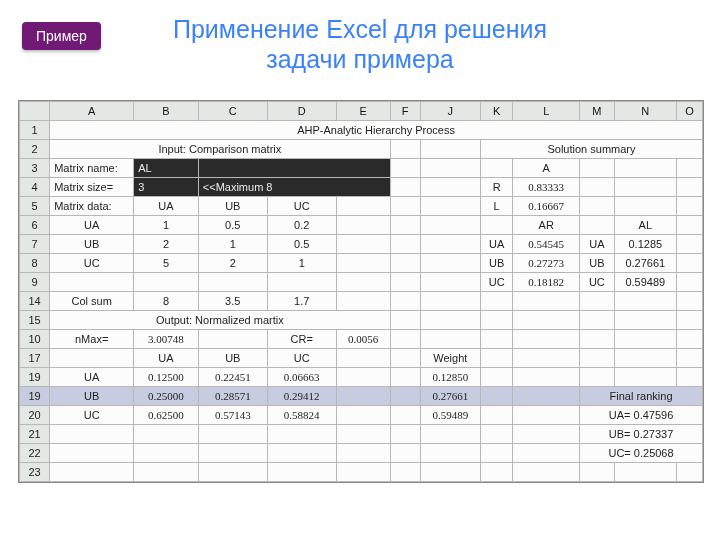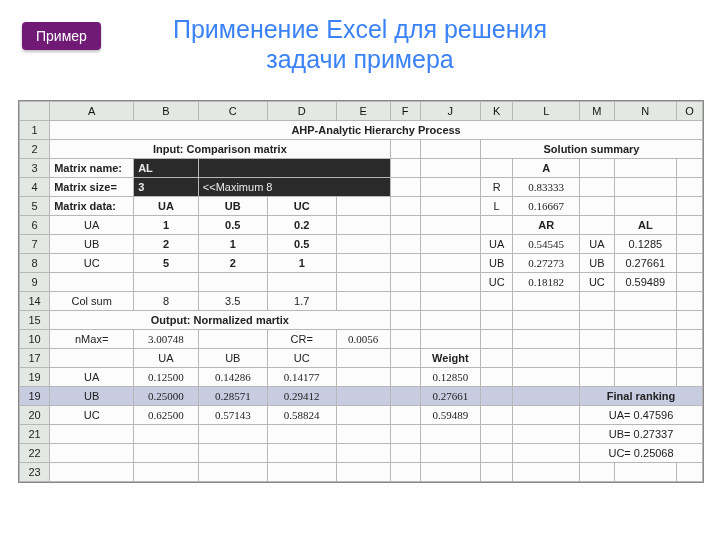--- a/index.html
+++ b/index.html
@@ -63,21 +63,21 @@
     text-align: center;
     font-weight: normal;
     color: #111;
   }
   table.grid .rowhdr {
     background: #e4e8e4;
     text-align: center;
     width: 28px;
     font-size: 11px;
   }
-  .bold { font-weight: bold; }
+  .bold { font-weight: normal; }
   .center { text-align: center; }
   .right { text-align: center; }
   .left { text-align: center; font-family: Liberation Serif, serif; }
   .dark {
     background: #2a2a2a !important;
     color: #eaeaea !important;
   }
   .mcell { background:#fdfdfd; }
   .sel { background:#c8cce0 !important; }
   col.cA { width: 78px; }
@@ -317,22 +317,22 @@
     <td></td>
     <td></td>
     <td></td>
     <td></td>
   </tr>
 
   <tr>
     <td class="rowhdr">19</td>
     <td class="right">UA</td>
     <td class="left">0.12500</td>
-    <td class="left">0.14286</td>
-    <td class="left">0.14177</td>
+    <td class="left">0.22451</td>
+    <td class="left">0.06663</td>
     <td></td>
     <td></td>
     <td class="left">0.12850</td>
     <td></td>
     <td></td>
     <td></td>
     <td></td>
     <td></td>
   </tr>
 

